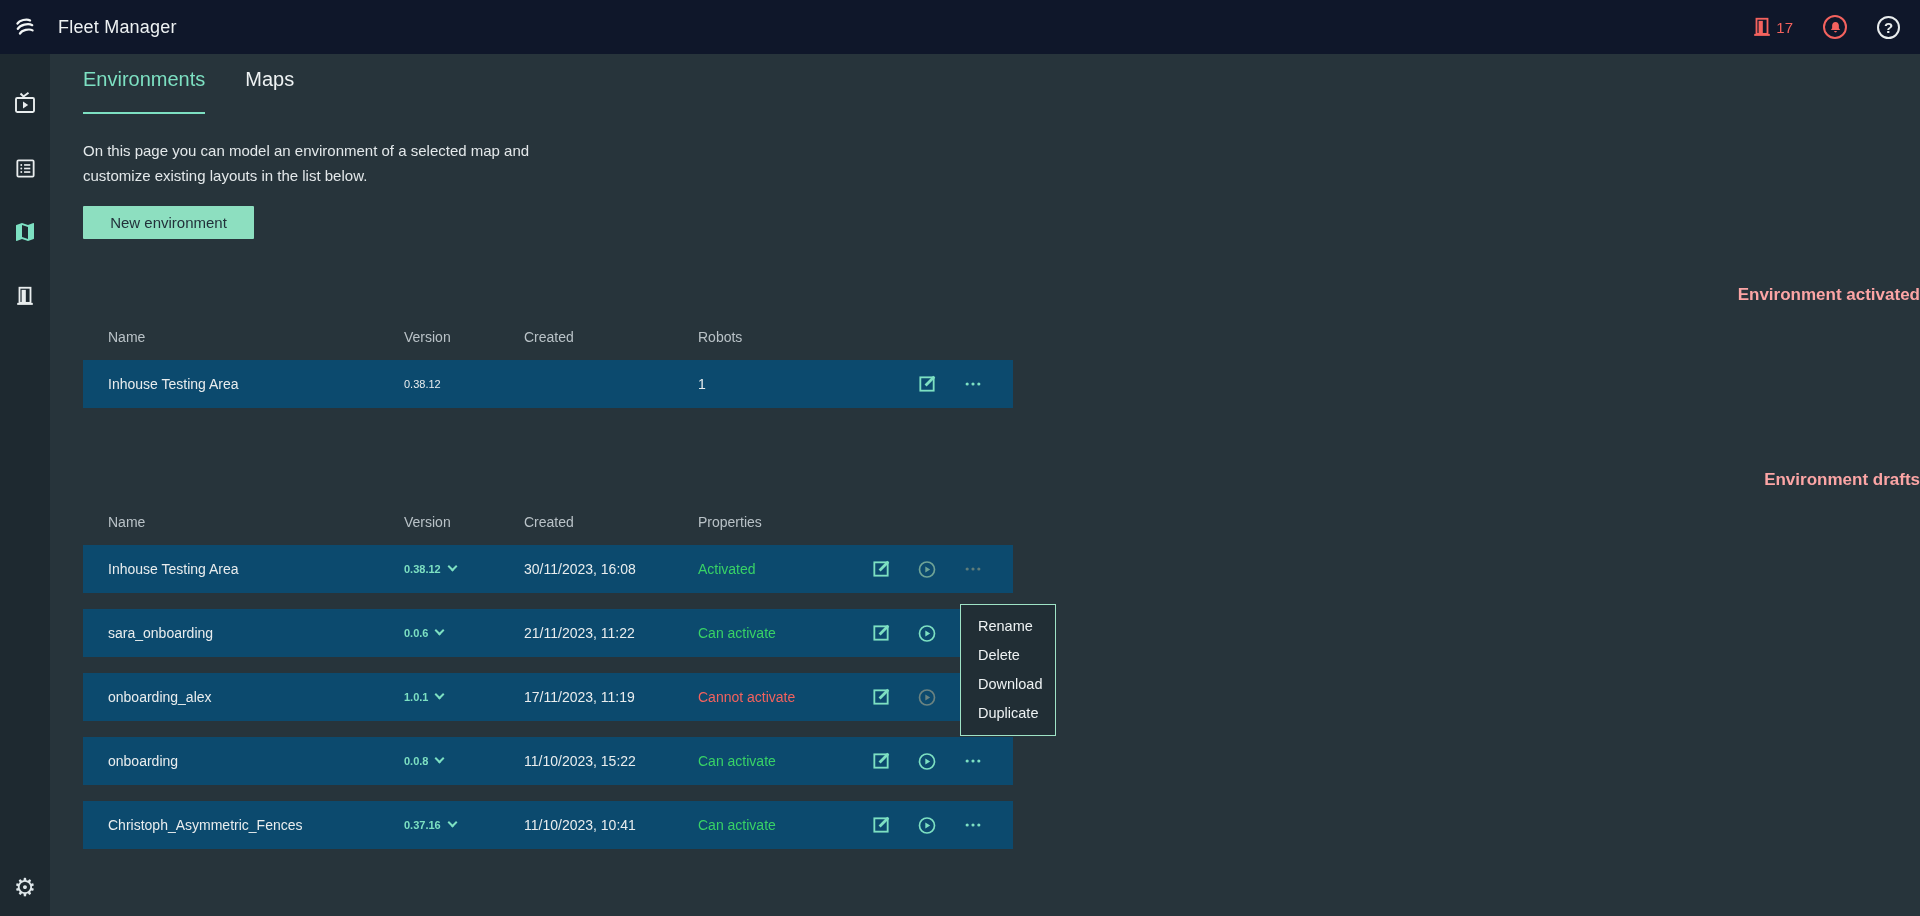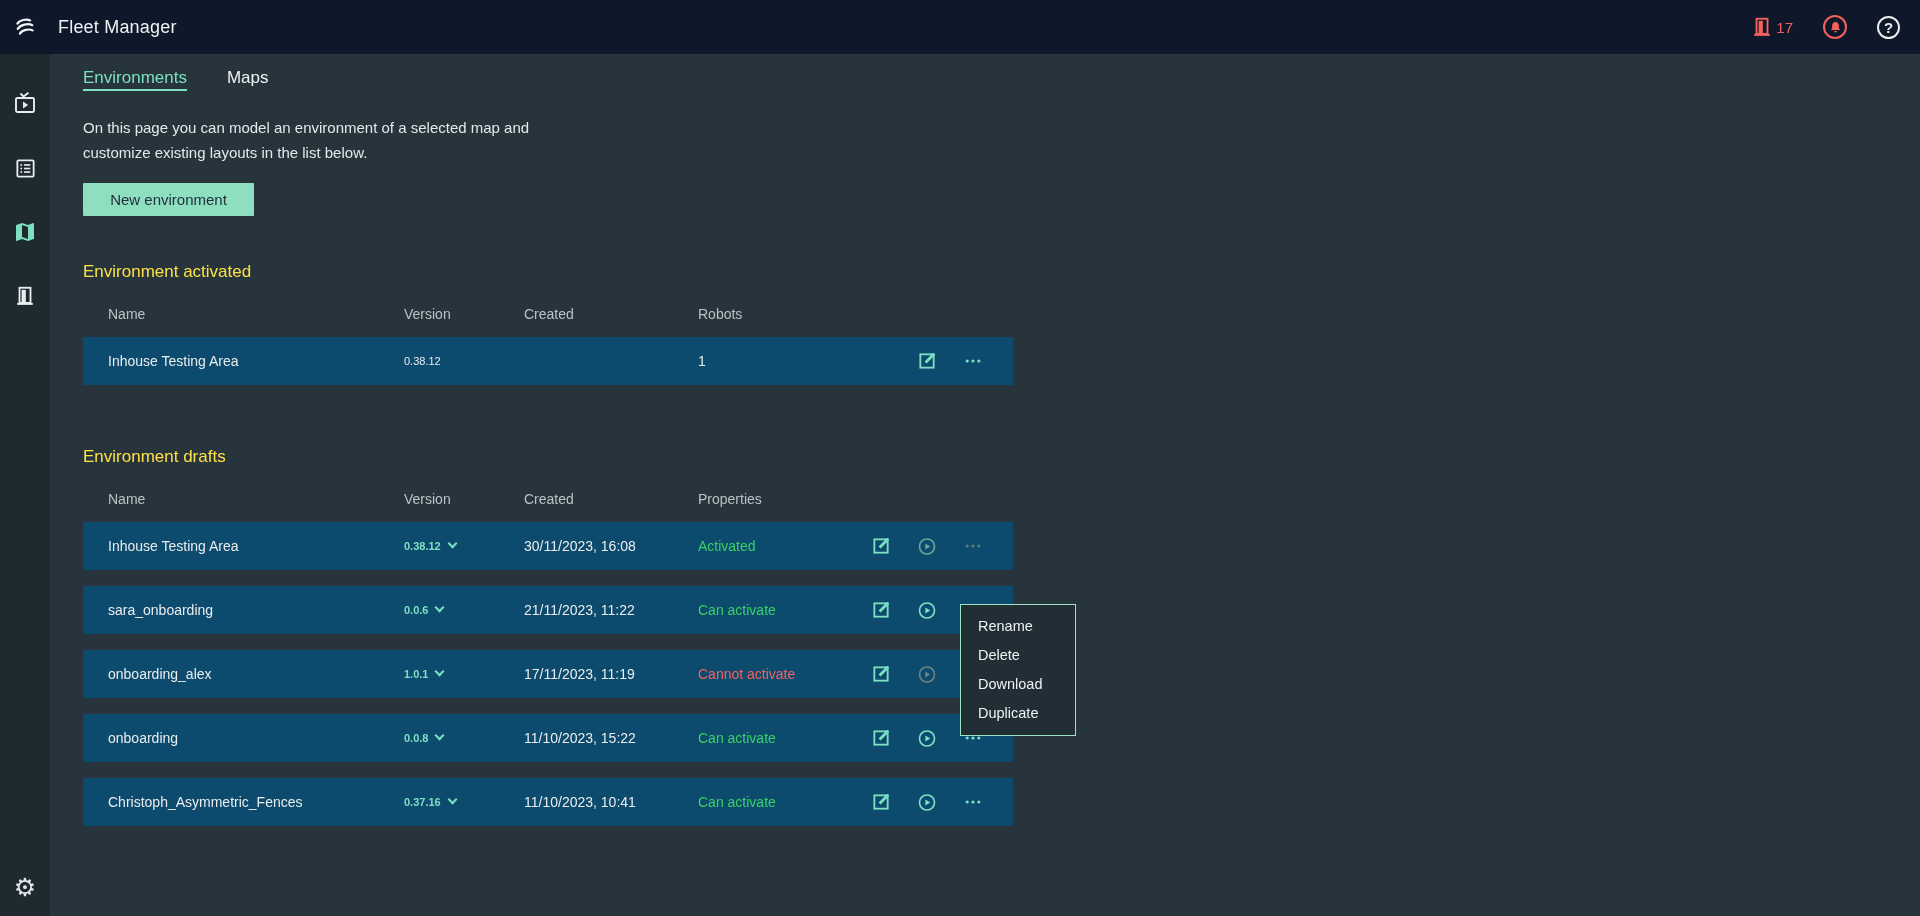--- a/index.html
+++ b/index.html
@@ -36,31 +36,31 @@
   .side-icon { margin-bottom:40px; color:#e9edee; width:24px; height:24px;
     display:flex; align-items:center; justify-content:center; cursor:pointer; }
   .side-icon.active { color:#7de0c2; }
   .side-gear { margin-top:auto; margin-bottom:16px; font-size:25px; color:#dfe7ea;
     font-family:"DejaVu Sans",sans-serif; cursor:pointer; line-height:1; }
 
   
   .main { position:absolute; top:54px; left:50px; width:1870px; height:862px; padding:14px 0 0 33px; }
 
   .tabs { display:flex; gap:40px; margin-bottom:24px; }
-  .tab { font-size:17px; padding-bottom:1px; cursor:pointer; color:#eef2f3; }
+  .tab { font-size:20px; padding-bottom:21px; cursor:pointer; color:#eef2f3; }
   .tab.active { color:#7de0c2; border-bottom:2px solid #7de0c2; }
 
   .intro { font-size:15px; line-height:25px; color:#e3e8ea; width:460px; margin-bottom:18px; }
 
   .new-env-btn {
     width:171px; height:33px; background:#8ddfc0; color:#22313a; border:none;
     font-family:inherit; font-size:15px; cursor:pointer; border-radius:1px;
   }
 
-  .section-title { font-size:17px; font-weight:400; color:#fde047; }
+  .section-title { font-size:17px; font-weight:700; color:#fca5a5;text-align:right; }
   .sec1-title { margin-top:46px; }
   .sec2-title { margin-top:62px; }
 
   .table { margin-top:22px; }
   .thead, .row {
     width:930px; padding-left:25px;
     display:grid; grid-template-columns:296px 120px 174px 157px 1fr;
     align-items:center;
   }
   .thead { height:20px; margin-bottom:13px; font-size:14px; color:#b9c2c7; }
@@ -77,21 +77,21 @@
   .st-red   { color:#f4625e; }
 
   .actions { display:flex; justify-content:flex-end; align-items:center; gap:26px; padding-right:30px; }
   .act-btn { width:20px; height:20px; color:#7de0c2; cursor:pointer; display:flex; align-items:center; justify-content:center; }
   .act-btn.dim { color:#6fa396; }
   .act-btn.dimmer { color:#5f7d7a; }
   .act-btn.disabled { color:#6b8381; cursor:default; }
 
   
   .context-menu {
-    position:absolute; left:960px; top:604px; width:116px;
+    position:absolute; left:960px; top:604px; width:96px;
     background:#212e35; border:1px solid #9fe3c6; z-index:50; padding:7px 0;
   }
   .menu-item { font-size:14.5px; color:#eef2f3; padding:5px 10px 5px 17px; line-height:19px; cursor:pointer; }
 
   svg { display:block; }
 </style>
 </head>
 <body>
 
 <header class="topbar">

